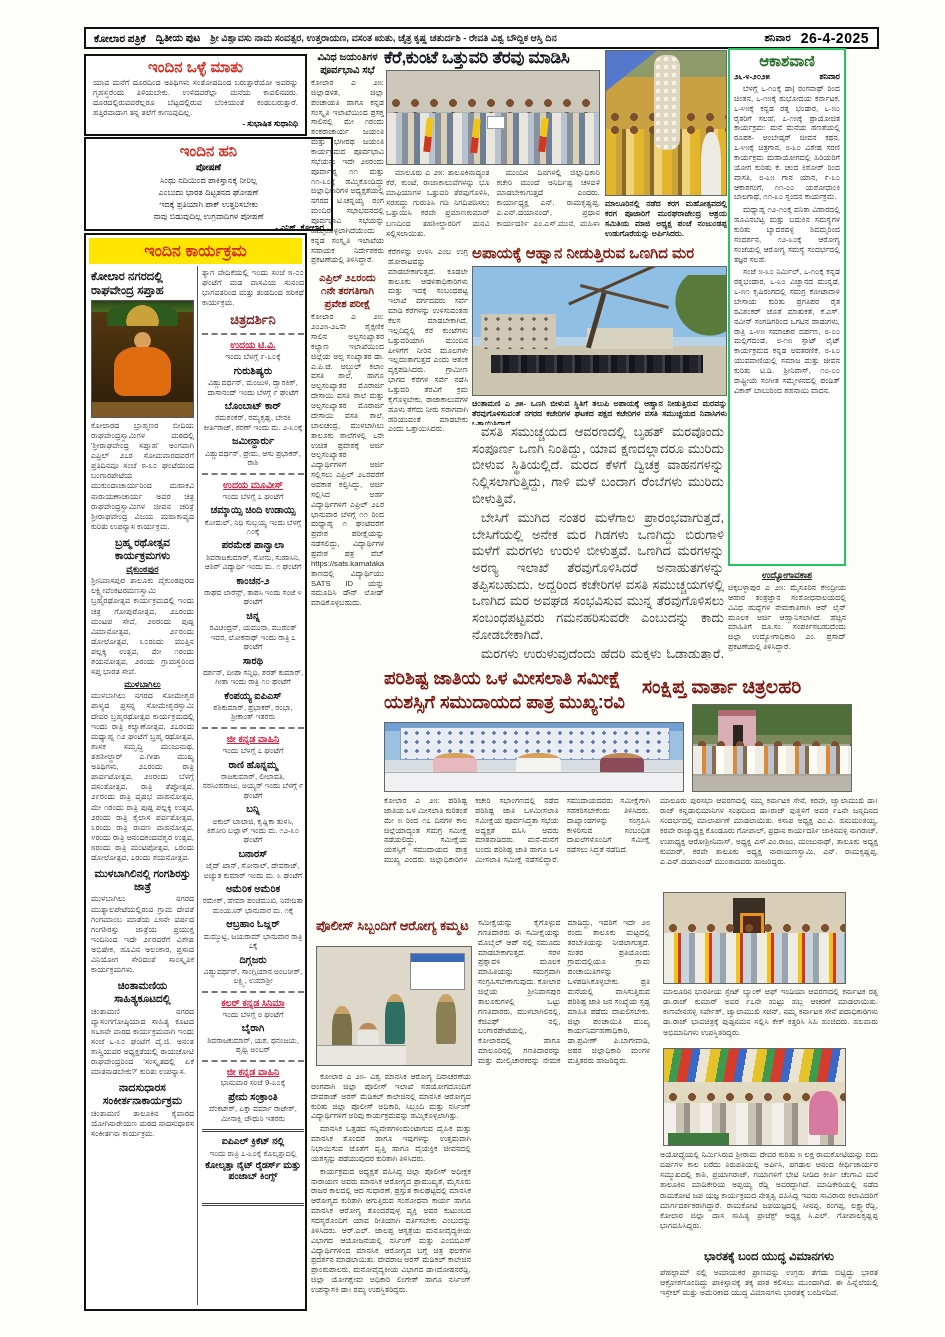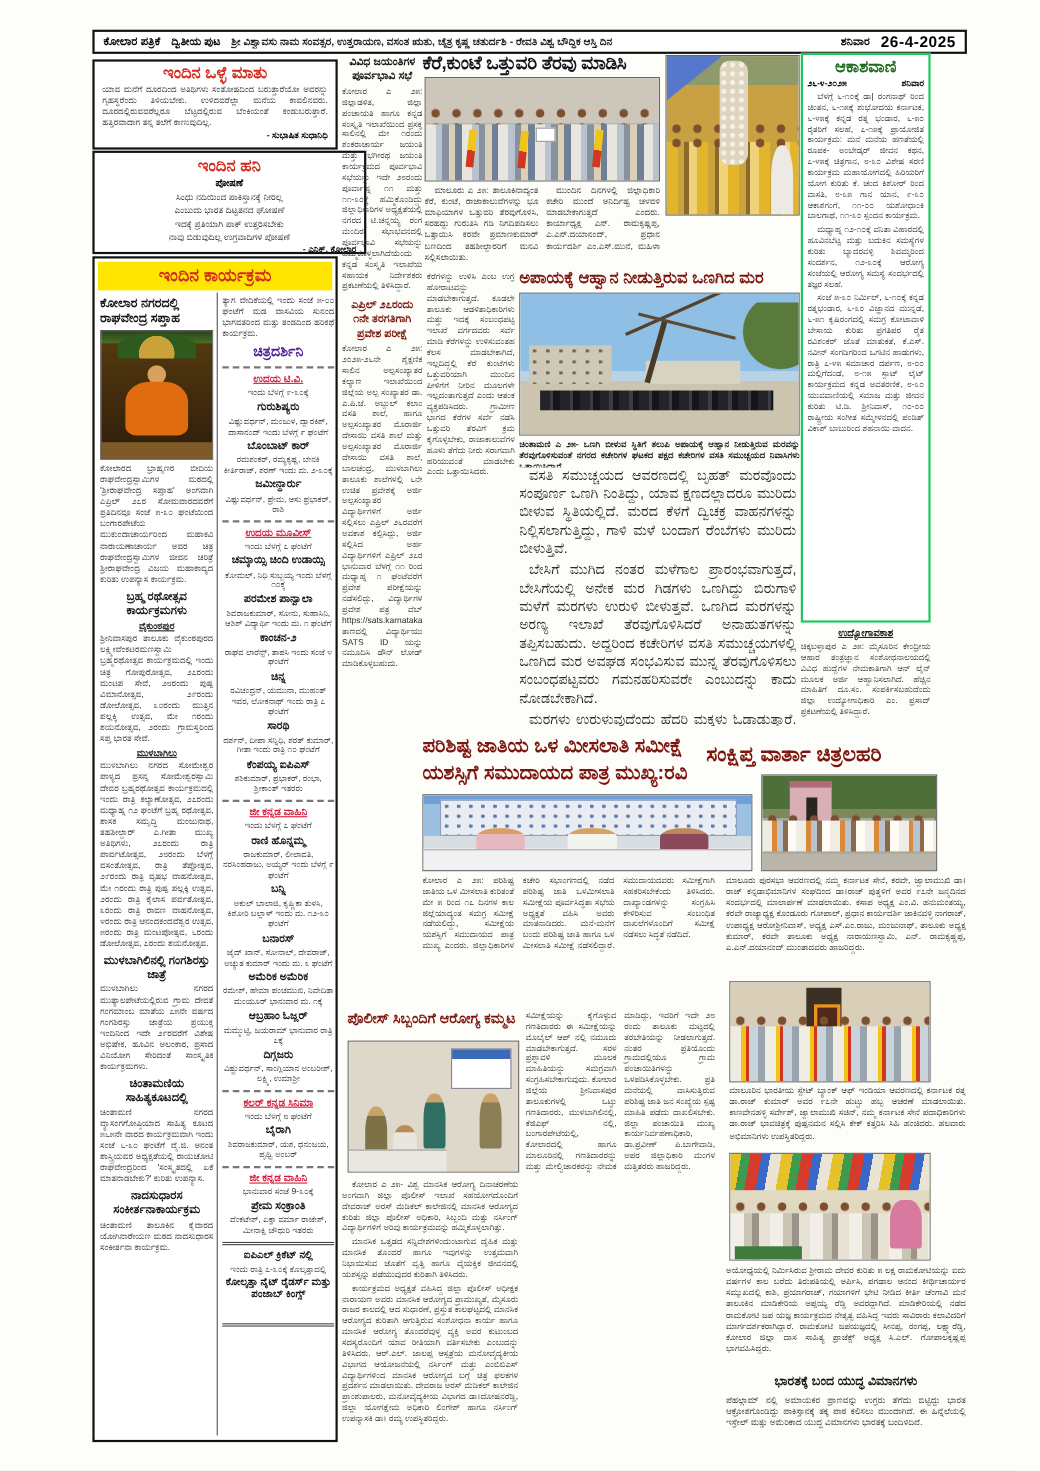--- a/index.html
+++ b/index.html
@@ -31,21 +31,21 @@
   #boxB .ln{font-size:8.2px;line-height:1.45;color:#222;}
   #boxB .by{font-size:8px;font-weight:bold;text-align:right;}
   #boxC{left:84px;top:233px;width:223px;height:1078px;}
   #banner{position:absolute;left:3px;right:3px;top:3px;height:26px;background:#ffe600;color:#d42b1e;font-weight:bold;font-size:16px;text-align:center;line-height:26px;}
   #subL{position:absolute;left:5px;top:33px;width:103px;bottom:4px;overflow:hidden;}
   #subR{position:absolute;left:116px;top:33px;width:102px;bottom:4px;overflow:hidden;}
   #cdiv{position:absolute;left:111px;top:31px;bottom:4px;width:0;border-left:1px solid #555;}
   .prog-h1{font-size:11.5px;font-weight:bold;color:#111;line-height:1.25;margin:1px 0 2px;}
   .prog-h{font-size:10.5px;font-weight:bold;color:#111;text-align:center;line-height:1.25;margin:4px 0 1px;}
   .prog-u{font-size:8.4px;font-weight:bold;text-decoration:underline;text-align:center;margin:2px 0 1px;color:#222;}
-  .tv-title{color:#4c1d95;font-weight:bold;font-size:13px;text-align:center;margin:4px 0 2px;}
+  .tv-title{color:#7f1d1d;font-weight:bold;font-size:13px;text-align:center;margin:4px 0 2px;}
   .tv-item{font-size:7.6px;line-height:1.25;text-align:center;color:#333;margin:1px 0;}
   .tv-item[data-kind="ch"]{color:#d81b3c;font-weight:bold;text-decoration:underline;font-size:9.5px;border-top:2px dashed #777;margin-top:5px;padding-top:4px;}
   .tv-item[data-kind="tm"]{font-size:7.8px;color:#2b2b2b;}
   .tv-item[data-kind="sh"]{font-weight:bold;font-size:9.8px;color:#111;margin-top:3px;}
   .tv-item[data-kind="iplh"]{font-weight:bold;font-size:9.3px;color:#111;border-top:3px double #444;margin-top:6px;padding-top:4px;}
   .tv-item[data-kind="tm2"]{font-size:7.8px;}
   .tv-item[data-kind="iplm"]{font-weight:bold;font-size:9.3px;color:#111;border-bottom:3px double #444;padding-bottom:20px;}
   
   .ph{position:absolute;border:1px solid #666;box-sizing:border-box;overflow:hidden;}
   .shape{position:absolute;}
@@ -261,20 +261,21 @@
   <div class="blk body-txt" style="left:388px;top:247px;width:80px;height:413px;font-size:7.7px;">ಕೆರೆಗಳನ್ನು ಉಳಿಸಿ ಎಂಬ ಉಗ್ರ ಹೋರಾಟವನ್ನು ಮಾಡಬೇಕಾಗುತ್ತದೆ. ಕೂಡಲೇ ತಾಲೂಕು ಆಡಳಿತಾಧಿಕಾರಿಗಳು ಮತ್ತು ಇದಕ್ಕೆ ಸಂಬಂಧಪಟ್ಟ ಇಲಾಖೆ ವರ್ಗದವರು ಸರ್ವೆ ಮಾಡಿ ಕೆರೆಗಳನ್ನು ಉಳಿಸುವಂತಹ ಕೆಲಸ ಮಾಡಬೇಕಾಗಿದೆ, ಇಲ್ಲದಿದ್ದಲ್ಲಿ ಕೆರೆ ಕುಂಟೆಗಳು ಒತ್ತುವರಿಯಾಗಿ ಮುಂದಿನ ಪೀಳಿಗೆಗೆ ನೀರಿನ ಮೂಲಗಳೇ ಇಲ್ಲದಂತಾಗುತ್ತದೆ ಎಂದು ಆತಂಕ ವ್ಯಕ್ತಪಡಿಸಿದರು. ಗ್ರಾಮೀಣ ಭಾಗದ ಕೆರೆಗಳ ಸರ್ವೆ ನಡೆಸಿ ಒತ್ತುವರಿ ತೆರವಿಗೆ ಕ್ರಮ ಕೈಗೊಳ್ಳಬೇಕು, ರಾಜಾಕಾಲುವೆಗಳ ಹೂಳು ತೆಗೆದು ನೀರು ಸರಾಗವಾಗಿ ಹರಿಯುವಂತೆ ಮಾಡಬೇಕು ಎಂದು ಒತ್ತಾಯಿಸಿದರು.</div>
 
   <div class="ph" style="left:605px;top:50px;width:122px;height:146px;">
     <div class="shape" style="inset:0;background:linear-gradient(180deg,#8f9a6a 0 18%,#c9a143 18% 70%,#6b5523 100%);"></div>
     <div class="shape k-tarp"></div>
     <div class="shape k-crowd"></div>
     <div class="shape k-heads heads"></div>
     <div class="shape k-garland"></div>
     <div class="shape k-man"></div>
   </div>
+  <div class="blk cap" style="left:605px;top:199px;width:122px;height:44px;">ಮಾಲೂರಿನಲ್ಲಿ ನಡೆದ ಕರಗ ಮಹೋತ್ಸವದಲ್ಲಿ ಕರಗ ಪೂಜಾರಿಗೆ ಮುರಘರಾಜೇಂದ್ರ ಆಶ್ರಯ ಸಮಿತಿಯ ಮಾಜಿ ಅಧ್ಯಕ್ಷ ಪಂಚೆ ನಂಜುಂಡಪ್ಪ ಉಡುಗೊರೆಯನ್ನು ಅರ್ಪಿಸಿದರು.</div>
 
   <div id="akash" class="blk">
     <div class="t">ಆಕಾಶವಾಣಿ</div>
     <div class="dl">
       <span>೨೬-೪-೨೦೨೫</span>
       <span>ಶನಿವಾರ</span>
     </div>
     <div class="body-txt" style="font-size:7.7px;">
         <p>ಬೆಳಗ್ಗೆ ೬-೧೦ಕ್ಕೆ ಡಾ| ರಂಗನಾಥ್ ರಿಂದ ಚಿಂತನ, ೬-೧೫ಕ್ಕೆ ಶುಭೋದಯ ಕರ್ನಾಟಕ, ೬-೪೫ಕ್ಕೆ ಕನ್ನಡ ರತ್ನ ಭಂಡಾರ, ೬-೫೦ ರೈತರಿಗೆ ಸಲಹೆ, ೭-೧೫ಕ್ಕೆ ಪ್ರಾಯೋಜಿತ ಕಾರ್ಯಕ್ರಮ: ಮನೆ ಮನೆಯ ಹಣತೆಯಲ್ಲಿ ರೂಪಕ- ಅಂಬೇಡ್ಕರ್ ಜೀವನ ಕಥನ, ೭-೪೫ಕ್ಕೆ ಚಿತ್ರಗಾನ, ೮-೩೦ ವಿಶೇಷ ಸರಣಿ ಕಾರ್ಯಕ್ರಮ ಮಹಾಯೋಗದಲ್ಲಿ ಹಿರಿಯರಿಗೆ ಯೋಗ ಕುರಿತು ಕೆ. ಚಂದ ಕಿಶೋರ್ ರಿಂದ ವಾಸತಿ, ೮-೩೫ ಗಾನ ಯಾನ, ೯-೩೦ ಆಕಾಶಗಂಗೆ, ೧೧-೦೦ ಯಶೋಧಾಂಕಿ ಬಾಲಗಾಥೆ, ೧೧-೩೦ ಸ್ಪಂದನ ಕಾರ್ಯಕ್ರಮ.</p>
       <p>ಮಧ್ಯಾಹ್ನ ೧೨-೧೦ಕ್ಕೆ ವನಿತಾ ವಿಹಾರದಲ್ಲಿ ಹೂವಿನಬೆಟ್ಟ ಮತ್ತು ಬದುಕಿನ ಸಮಸ್ಯೆಗಳ ಕುರಿತು ಬ್ಯಾದರವಳ್ಳಿ ಶಿವಮ್ಮರಿಂದ ಸಂದರ್ಶನ, ೧೨-೩೦ಕ್ಕೆ ಆರೋಗ್ಯ ಸಂಜೆಯಲ್ಲಿ ಆರೋಗ್ಯ ಸಮಸ್ಯೆ ಸಂದರ್ಭದಲ್ಲಿ ತಜ್ಞರ ಸಲಹೆ.</p>

